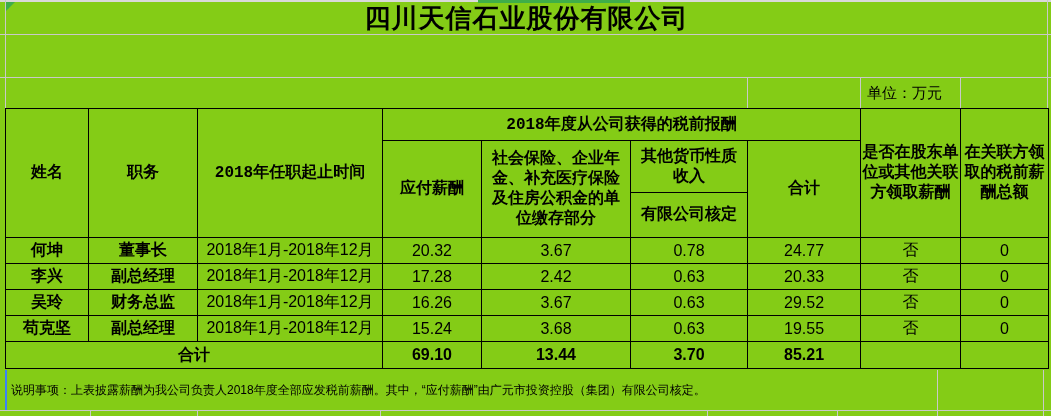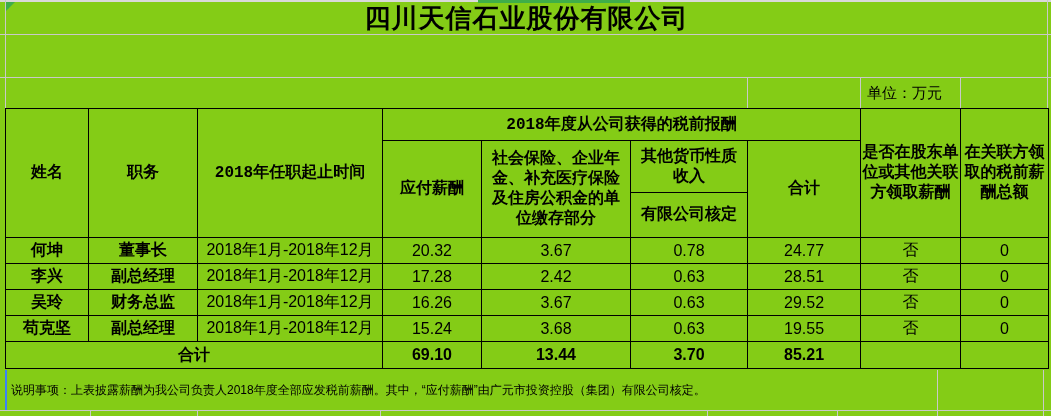--- a/index.html
+++ b/index.html
@@ -93,21 +93,21 @@
       <td>否</td>
       <td>0</td>
     </tr>
     <tr class="r-data">
       <td class="bold">李兴</td>
       <td class="bold">副总经理</td>
       <td>2018年1月-2018年12月</td>
       <td>17.28</td>
       <td>2.42</td>
       <td>0.63</td>
-      <td>28.51</td>
+      <td>20.33</td>
       <td>否</td>
       <td>0</td>
     </tr>
     <tr class="r-data">
       <td class="bold">吴玲</td>
       <td class="bold">财务总监</td>
       <td>2018年1月-2018年12月</td>
       <td>16.26</td>
       <td>3.67</td>
       <td>0.63</td>

